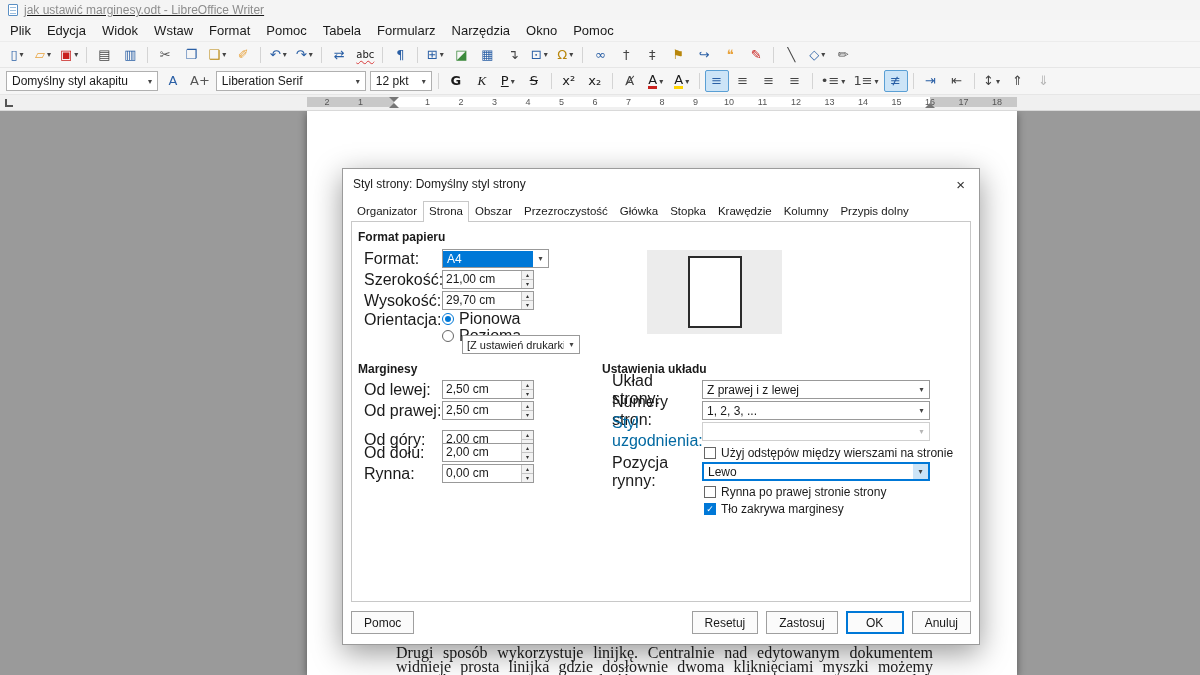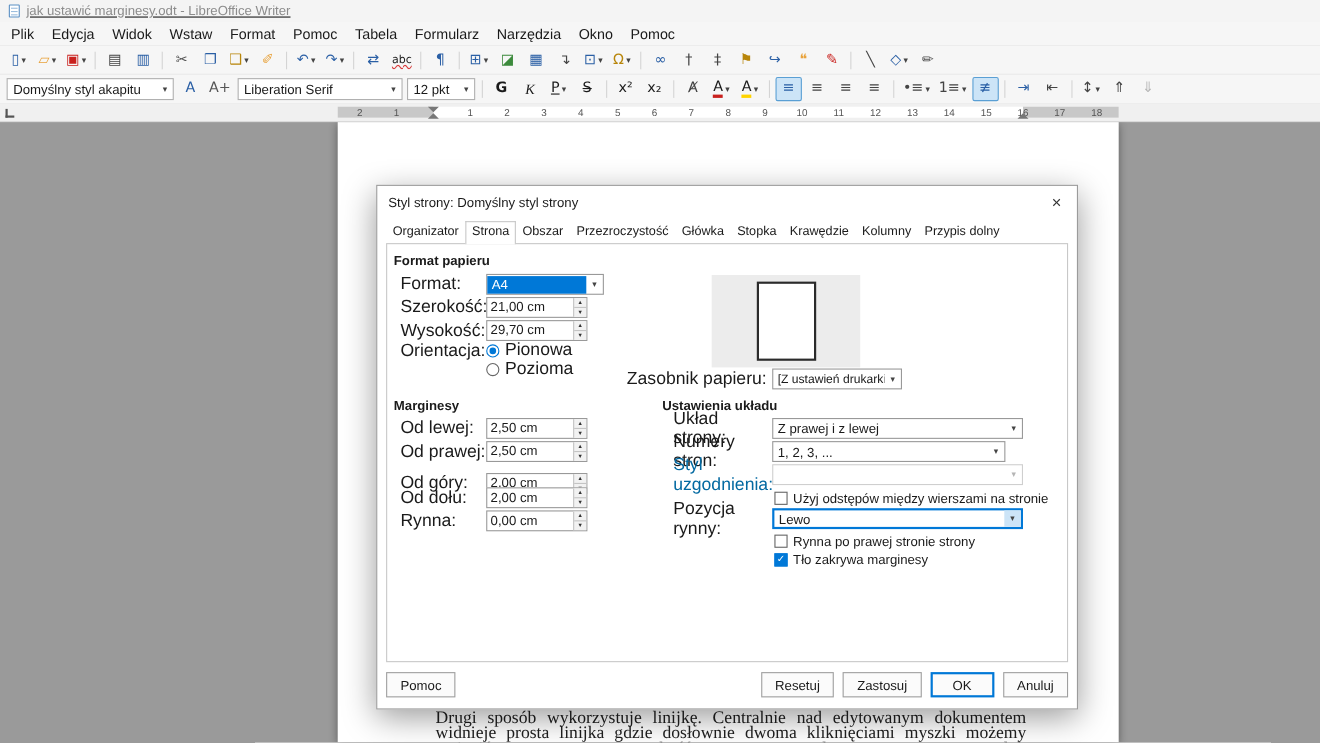--- a/index.html
+++ b/index.html
@@ -409,21 +409,20 @@
         <div class="radio-row" style="left:90px;top:106px">
           <span class="radio"></span>
           <span class="lbl">Pozioma</span>
         </div>
 
         <div class="preview-box">
           <div class="preview-page"></div>
         </div>
 
         <div class="frow" style="left:110px;top:113px;width:470px">
-          <span class="lbl" style="width:240px;text-align:right;padding-right:5px">Zasobnik papieru:</span>
           <span class="combo" style="width:118px;font-size:11px">
             <span class="combo-val" style="font-size:11px">[Z ustawień drukarki]</span>
             <span class="combo-caret">▾</span>
           </span>
         </div>
 
         <div class="sec-h" style="left:6px;top:140px">Marginesy</div>
         <div class="sec-h" style="left:250px;top:140px">Ustawienia układu</div>
 
         <div class="frow" style="left:12px;top:158px">
@@ -479,21 +478,21 @@
 
         <div class="frow" style="left:260px;top:158px">
           <span class="lbl" style="width:90px">Układ strony:</span>
           <span class="combo" style="width:228px">
             <span class="combo-val">Z prawej i z lewej</span>
             <span class="combo-caret">▾</span>
           </span>
         </div>
         <div class="frow" style="left:260px;top:179px">
           <span class="lbl" style="width:90px">Numery stron:</span>
-          <span class="combo" style="width:212px">
+          <span class="combo" style="width:228px">
             <span class="combo-val">1, 2, 3, ...</span>
             <span class="combo-caret">▾</span>
           </span>
         </div>
         <div class="frow" style="left:260px;top:200px">
           <span class="lbl dis" style="width:90px">Styl uzgodnienia:</span>
           <span class="combo dis" style="width:228px">
             <span class="combo-val"></span>
             <span class="combo-caret">▾</span>
           </span>

